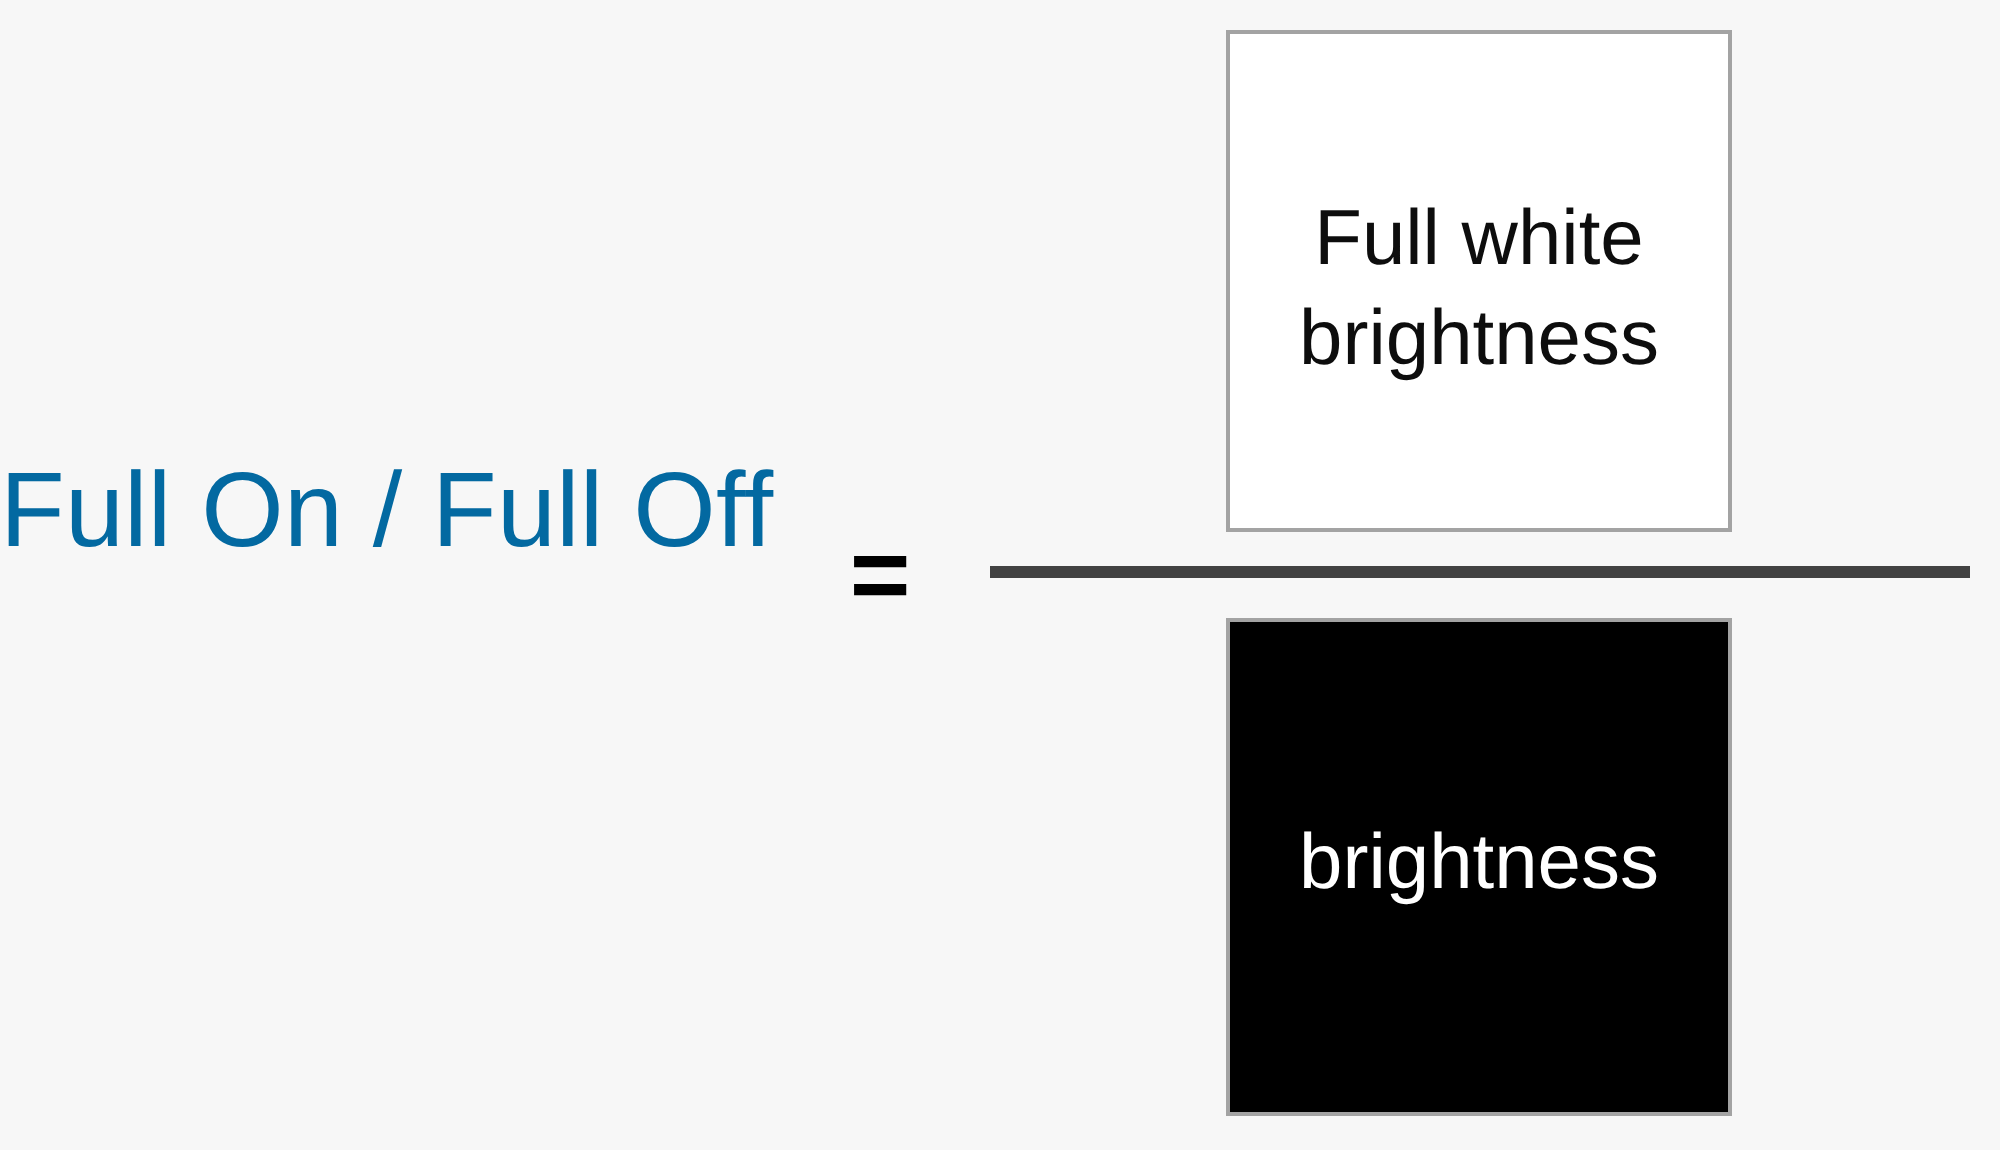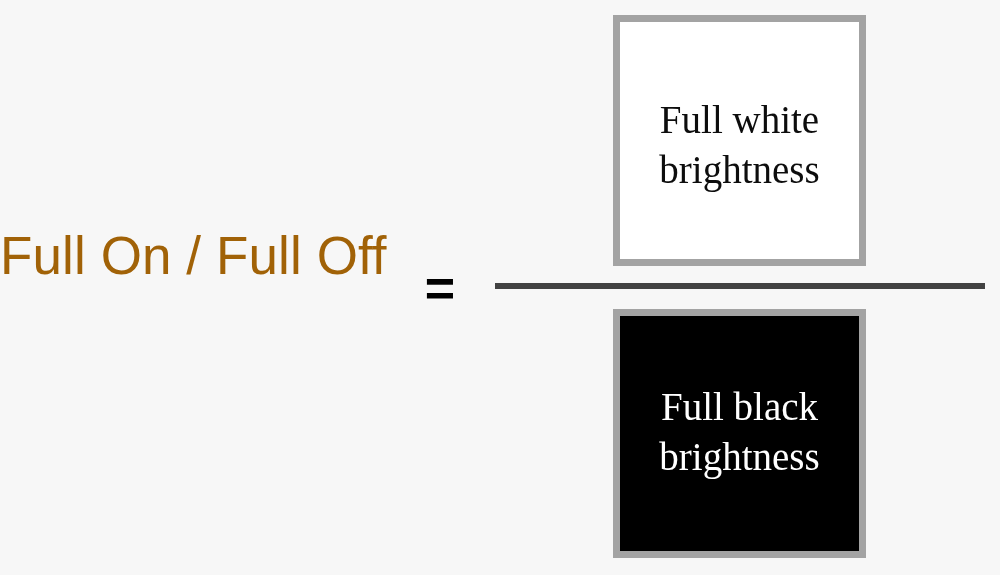--- a/index.html
+++ b/index.html
@@ -22,21 +22,21 @@
 
   
   .formula-label {
     position: absolute;
     left: 0px;
     top: 222px;
     width: 385px;
     text-align: center;
     font-size: 53px;
     line-height: 68px;
-    color: #a16207;
+    color: #0369a1;
     letter-spacing: 0.1px;
     white-space: nowrap;
   }
   .formula-label .line {
     display: block;
   }
 
   
   .equals-sign {
     position: absolute;
@@ -57,25 +57,24 @@
     top: 283px;
     width: 490px;
     height: 6px;
     background: #424242;
   }
 
   
   .term-box {
     position: absolute;
     box-sizing: border-box;
-    border: 7px solid #a3a3a3;
+    border: 2px solid #a3a3a3;
     display: flex;
     align-items: center;
     justify-content: center;
-    font-family: Liberation Serif, serif;
   }
   .term-box .box-text {
     width: 100%;
     text-align: center;
     font-size: 39px;
     line-height: 50px;
     white-space: nowrap;
   }
   .term-box .box-text .line {
     display: block;
@@ -120,18 +119,17 @@
     <div class="box-text">
       <span class="line">Full white</span>
       <span class="line">brightness</span>
     </div>
   </div>
 
   <div class="fraction-bar"></div>
 
   <div id="denominator-box" class="term-box">
     <div class="box-text">
-      <span class="line">Full black</span>
       <span class="line">brightness</span>
     </div>
   </div>
 
 </div>
 
 </body></html>

